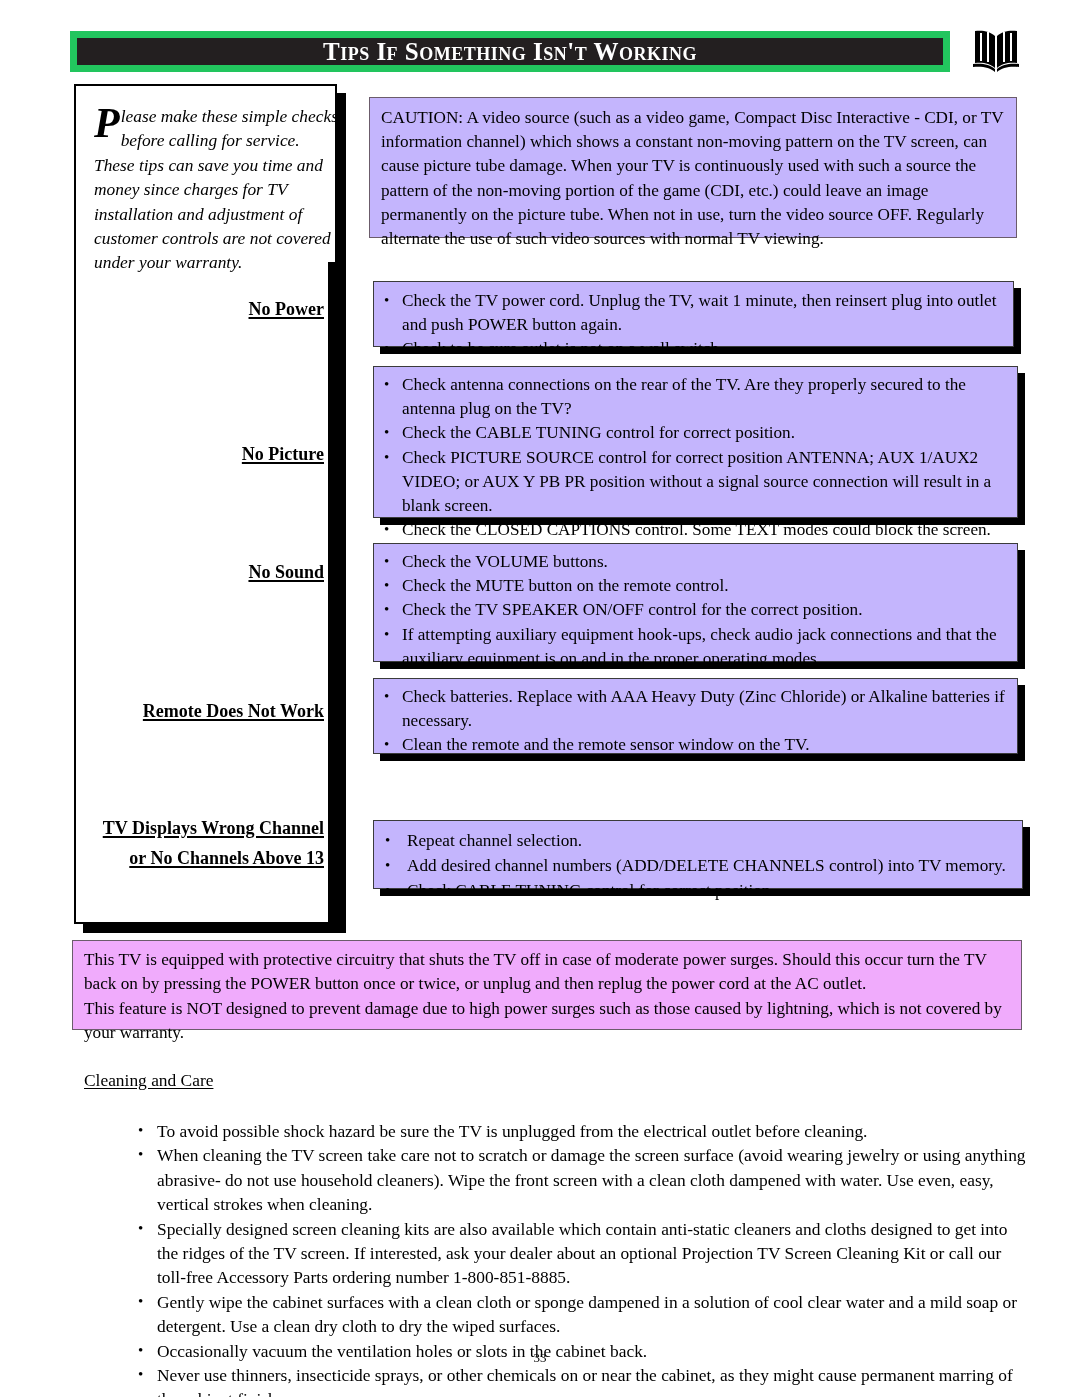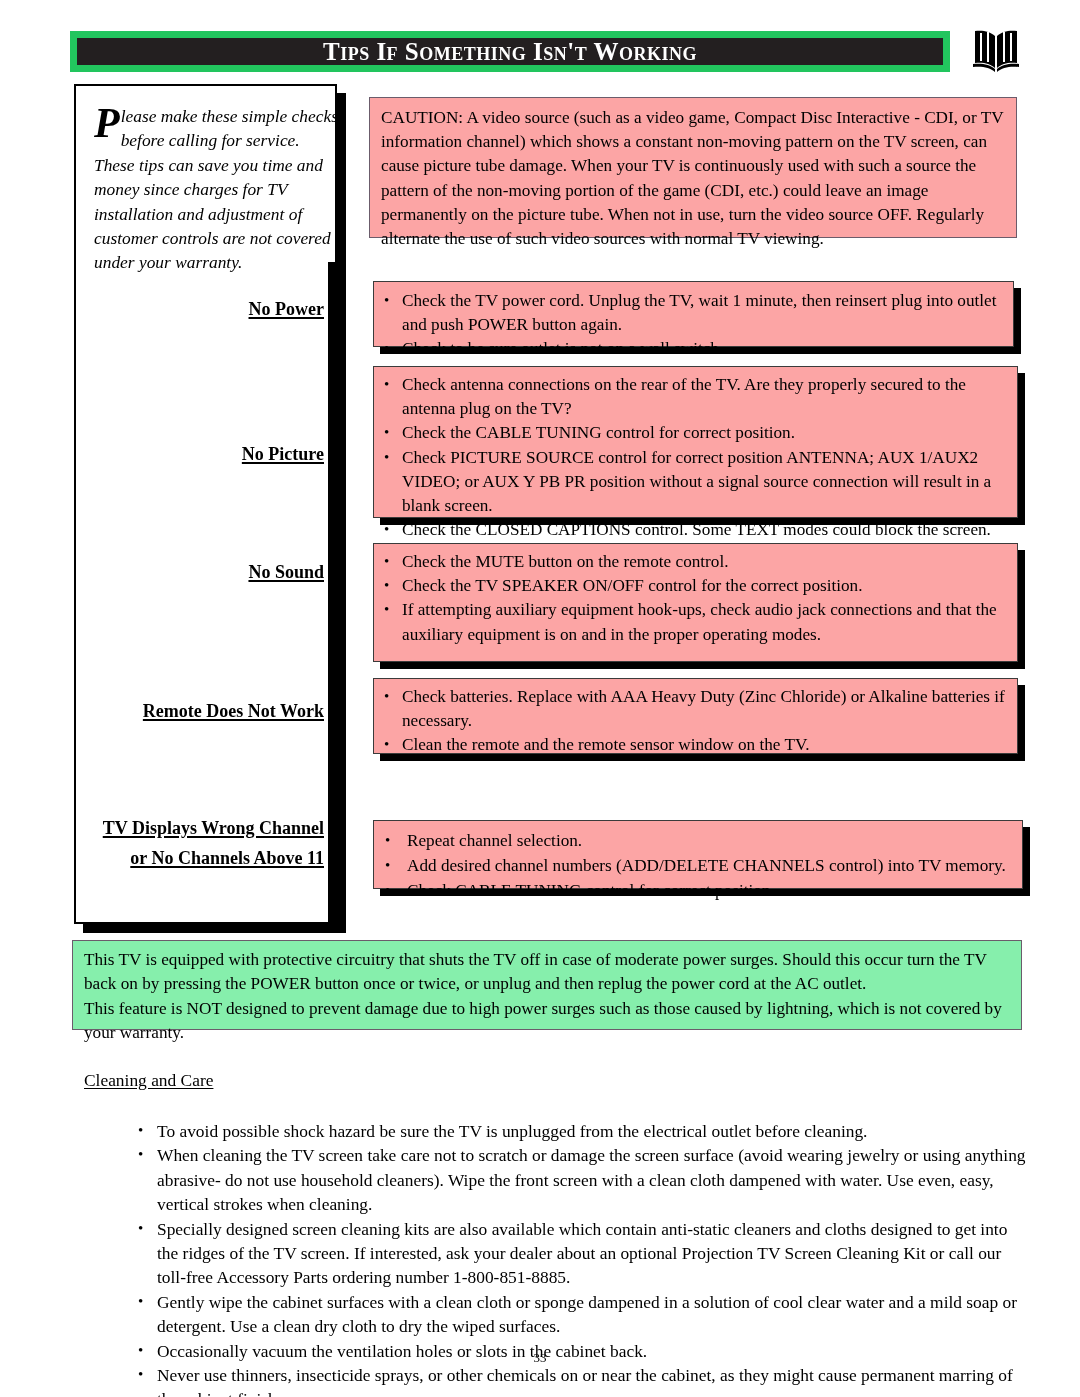--- a/index.html
+++ b/index.html
@@ -116,21 +116,21 @@
 
   .h-power   { top: 294px; }
   .h-picture { top: 439px; }
   .h-sound   { top: 557px; }
   .h-remote  { top: 696px; }
   .h-channel { top: 813px; }
 
   
   .cbox {
     position: absolute;
-    background: #fca5a5;
+    background: #c4b5fd;
     border: 1px solid #3b3b3b;
     box-sizing: border-box;
     box-shadow: 7px 7px 0 0 #000000;
     z-index: 1;
   }
   .cbox ul {
     margin: 0;
     padding: 0;
     list-style: none;
   }
@@ -172,21 +172,21 @@
   
   .box-channel { left: 373px; top: 820px; width: 650px; height: 69px; padding: 8px 8px 4px 8px; }
   .box-channel li { padding-left: 25px; margin-bottom: 1px; }
   .box-channel li:before { left: 3px; }
 
   
   .box-surge {
     position: absolute;
     left: 72px; top: 940px; width: 950px; height: 90px;
     border: 1px solid #6b5c6b;
-    background: #86efac;
+    background: #f0abfc;
     box-sizing: border-box;
     padding: 7px 10px 4px 11px;
     z-index: 1;
   }
   .box-surge p {
     margin: 0;
     font-size: 17.2px;
     line-height: 24.3px;
   }
 
@@ -259,21 +259,21 @@
 <div class="sec-head h-picture">
   <span>No Picture</span>
 </div>
 <div class="sec-head h-sound">
   <span>No Sound</span>
 </div>
 <div class="sec-head h-remote">
   <span>Remote Does Not Work</span>
 </div>
 <div class="sec-head h-channel">
-  <span>TV Displays Wrong Channel or No Channels Above 11</span>
+  <span>TV Displays Wrong Channel or No Channels Above 13</span>
 </div>
 
 <div class="cbox box-caution">
   <p class="plain">CAUTION: A video source (such as a video game, Compact Disc Interactive - CDI, or TV information channel) which shows a constant non-moving pattern on the TV screen, can cause picture tube damage. When your TV is continuously used with such a source the pattern of the non-moving portion of the game (CDI, etc.) could leave an image permanently on the picture tube. When not in use, turn the video source OFF. Regularly alternate the use of such video sources with normal TV viewing.</p>
 </div>
 
 <div class="cbox box-power">
   <ul>
     <li>Check the TV power cord. Unplug the TV, wait 1 minute, then reinsert plug into outlet and push POWER button again.</li>
     <li>Check to be sure outlet is not on a wall switch.</li>
@@ -284,20 +284,21 @@
   <ul>
     <li>Check antenna connections on the rear of the TV. Are they properly secured to the antenna plug on the TV?</li>
     <li>Check the CABLE TUNING control for correct position.</li>
     <li>Check PICTURE SOURCE control for correct position ANTENNA; AUX 1/AUX2 VIDEO; or AUX Y PB PR  position without a signal source connection will result in a blank screen.</li>
     <li>Check the CLOSED CAPTIONS control. Some TEXT modes could block the screen.</li>
   </ul>
 </div>
 
 <div class="cbox box-sound">
   <ul>
+    <li>Check the VOLUME buttons.</li>
     <li>Check the MUTE button on the remote control.</li>
     <li>Check the TV SPEAKER ON/OFF control for the correct position.</li>
     <li>If attempting auxiliary equipment hook-ups, check audio jack connections and that the auxiliary equipment is on and in the proper operating modes.</li>
   </ul>
 </div>
 
 <div class="cbox box-remote">
   <ul>
     <li>Check batteries.  Replace with AAA Heavy Duty (Zinc Chloride) or Alkaline batteries if necessary.</li>
     <li>Clean the remote and the remote sensor window on the TV.</li>

